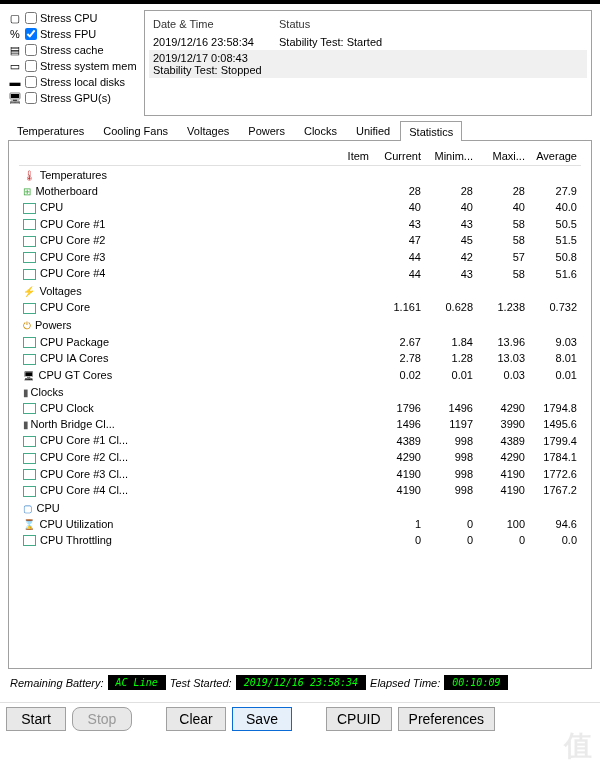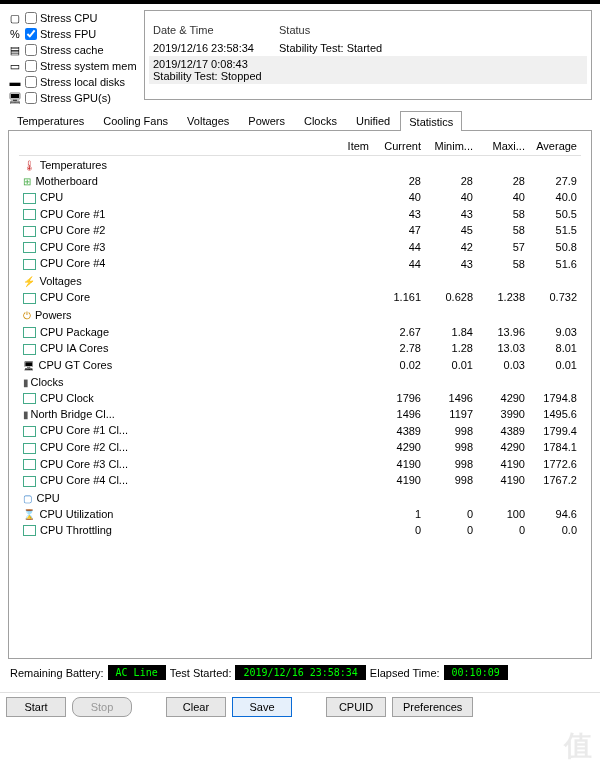--- a/index.html
+++ b/index.html
@@ -15,21 +15,21 @@
     position: relative;
   }
   .top-bar { background: #000; height: 4px; }
   .container { padding: 6px 8px; }
   .upper-row { display: flex; gap: 4px; }
   .stress-panel { width: 132px; background: #fff; }
   .stress-item { display: flex; align-items: center; height: 16px; padding: 0; gap: 3px; }
   .stress-item .icon { width: 14px; height: 14px; display: inline-flex; align-items: center; justify-content: center; }
   .stress-item input[type="checkbox"] { width: 12px; height: 12px; margin: 0; }
   .stress-item span.lbl { font-size: 11px; white-space: nowrap; overflow: hidden; }
-  .log-panel { flex: 1; border: 1px solid #a0a0a0; padding: 10px 4px; background: #fff; height: 90px; }
+  .log-panel { flex: 1; border: 1px solid #a0a0a0; padding: 4px 4px; background: #fff; height: 106px; }
   .log-head { display: flex; padding: 3px 4px 4px; font-weight: normal; color: #333; }
   .log-col1 { width: 126px; }
   .log-col2 { flex: 1; }
   .log-row { display: flex; padding: 2px 4px; }
   .log-row.sel { background: #f0f0f0; flex-direction: column; }
   .tabs { margin-top: 4px; border-bottom: 1px solid #a0a0a0; display: flex; }
   .tab { padding: 4px 8px 3px; font-size: 11px; border: 1px solid transparent; border-bottom: none; cursor: pointer; margin-right: 1px; background: #fff; }
   .tab.active { border-color: #a0a0a0; background: #fff; position: relative; top: 1px; }
   .table-wrap { border: 1px solid #a0a0a0; border-top: none; padding: 6px 10px; height: 528px; }
   table.stats { width: 100%; border-collapse: collapse; }
@@ -43,24 +43,24 @@
   .tree-icon { display: inline-block; width: 13px; height: 11px; margin-right: 4px; vertical-align: middle; }
   .sq-green { border: 1px solid #4a8; }
   .therm-ico::before { content: "🌡"; font-size: 10px; color:#c33; }
   .volt-ico::before { content: "⚡"; font-size: 10px; color:#c80; }
   .power-ico::before { content: "⏻"; font-size: 10px; color:#c80; }
   .clock-ico::before { content: "▮"; font-size: 10px; color:#555; letter-spacing:-2px; }
   .cpu-ico::before { content: "▢"; font-size: 10px; color:#48c; }
   .mb-ico::before { content: "⊞"; font-size: 10px; color:#4a4; }
   .hour-ico::before { content: "⌛"; font-size: 10px; color:#a60; }
   .gt-ico::before { content: "🖥"; font-size: 9px; }
-  .status-row { margin: 6px 2px 6px; display: flex; align-items: center; gap: 4px; font-size: 11px; }
+  .status-row { margin: 6px 2px 6px; display: flex; align-items: center; gap: 4px; font-size: 11px; font-style: italic; }
   .black-box { background: #000; color: #0f0; font-family: monospace; padding: 2px 8px; font-size: 10px; }
   .button-row { display: flex; gap: 6px; padding: 4px 6px; border-top: 1px solid #e0e0e0; }
-  .btn { min-width: 60px; padding: 3px 10px; font-size: 11px; background: #e8e8e8; border: 1px solid #a0a0a0; cursor: pointer; }
+  .btn { min-width: 60px; padding: 3px 10px; font-size: 14px; background: #e8e8e8; border: 1px solid #a0a0a0; cursor: pointer; }
   .btn.primary { border: 1px solid #0a6bd6; background: #e6f0fb; }
   .btn:disabled { color: #999; border-radius: 8px; }
   .watermark { position:absolute; right:8px; bottom:12px; font-size:28px; font-weight:bold; color:#000; opacity:.08; pointer-events:none; }
 </style>
 </head>
 <body>
 
 <div class="top-bar"></div>
 <div class="container">
   <div class="upper-row">

